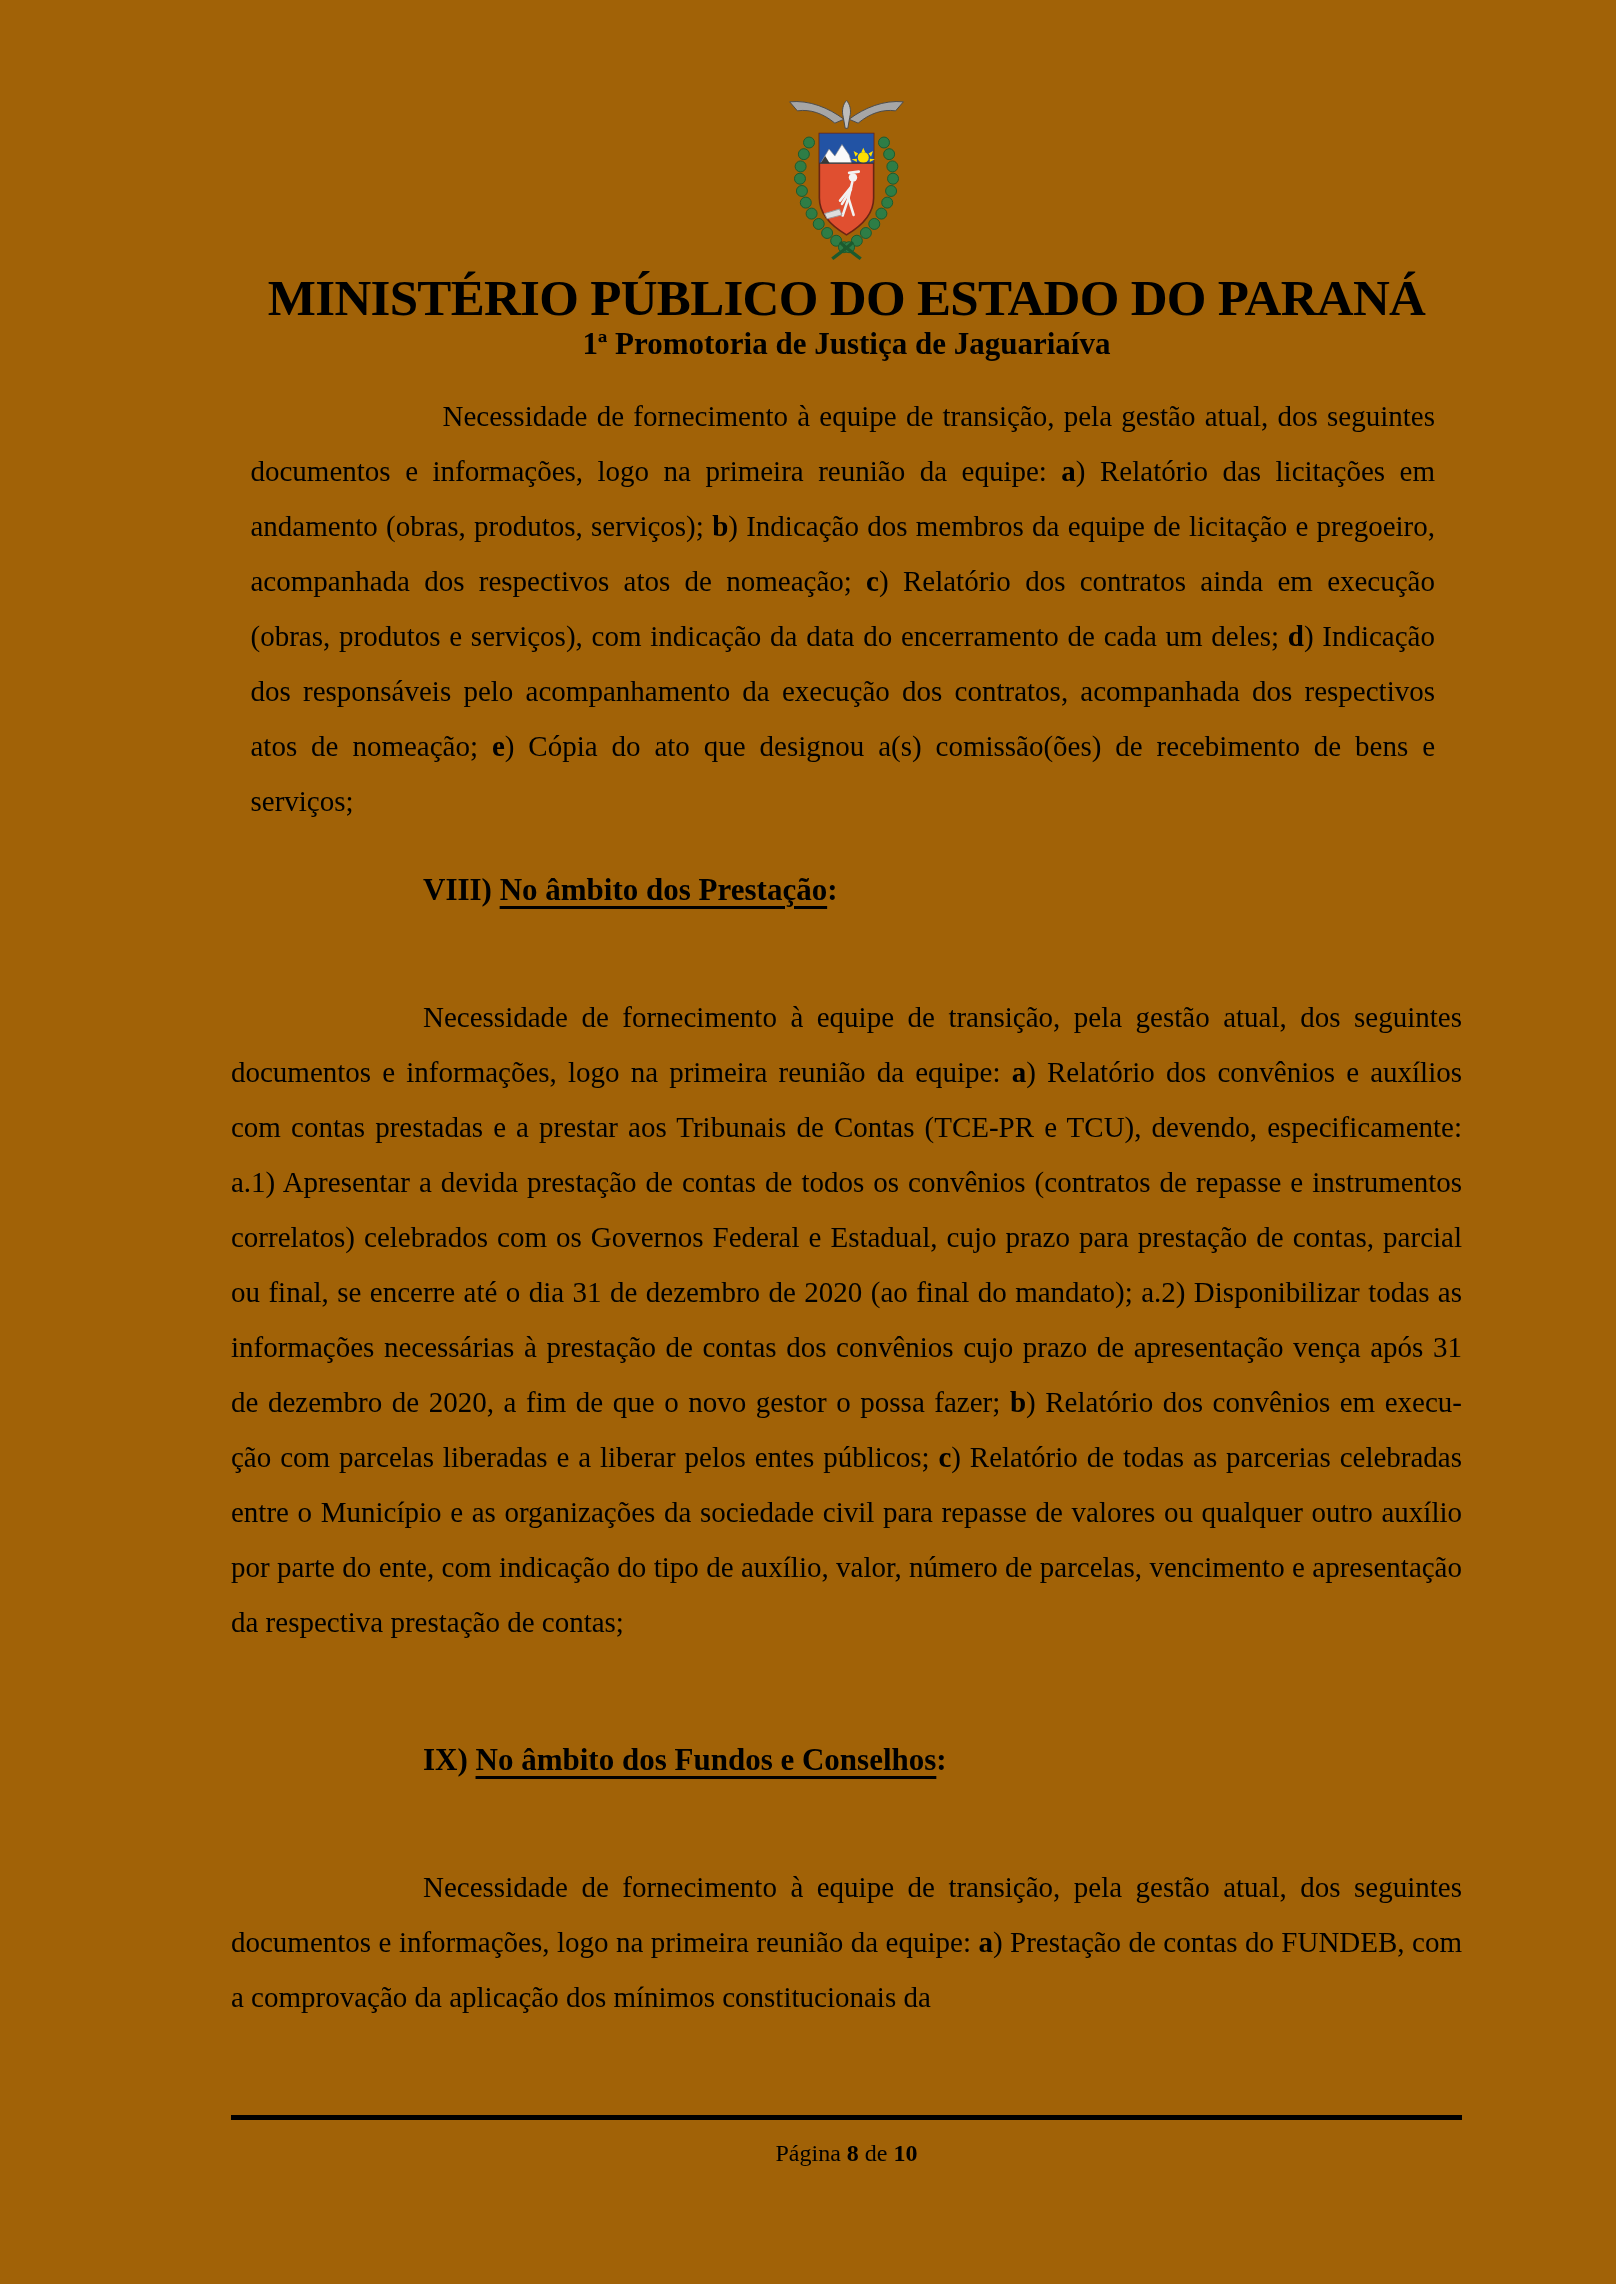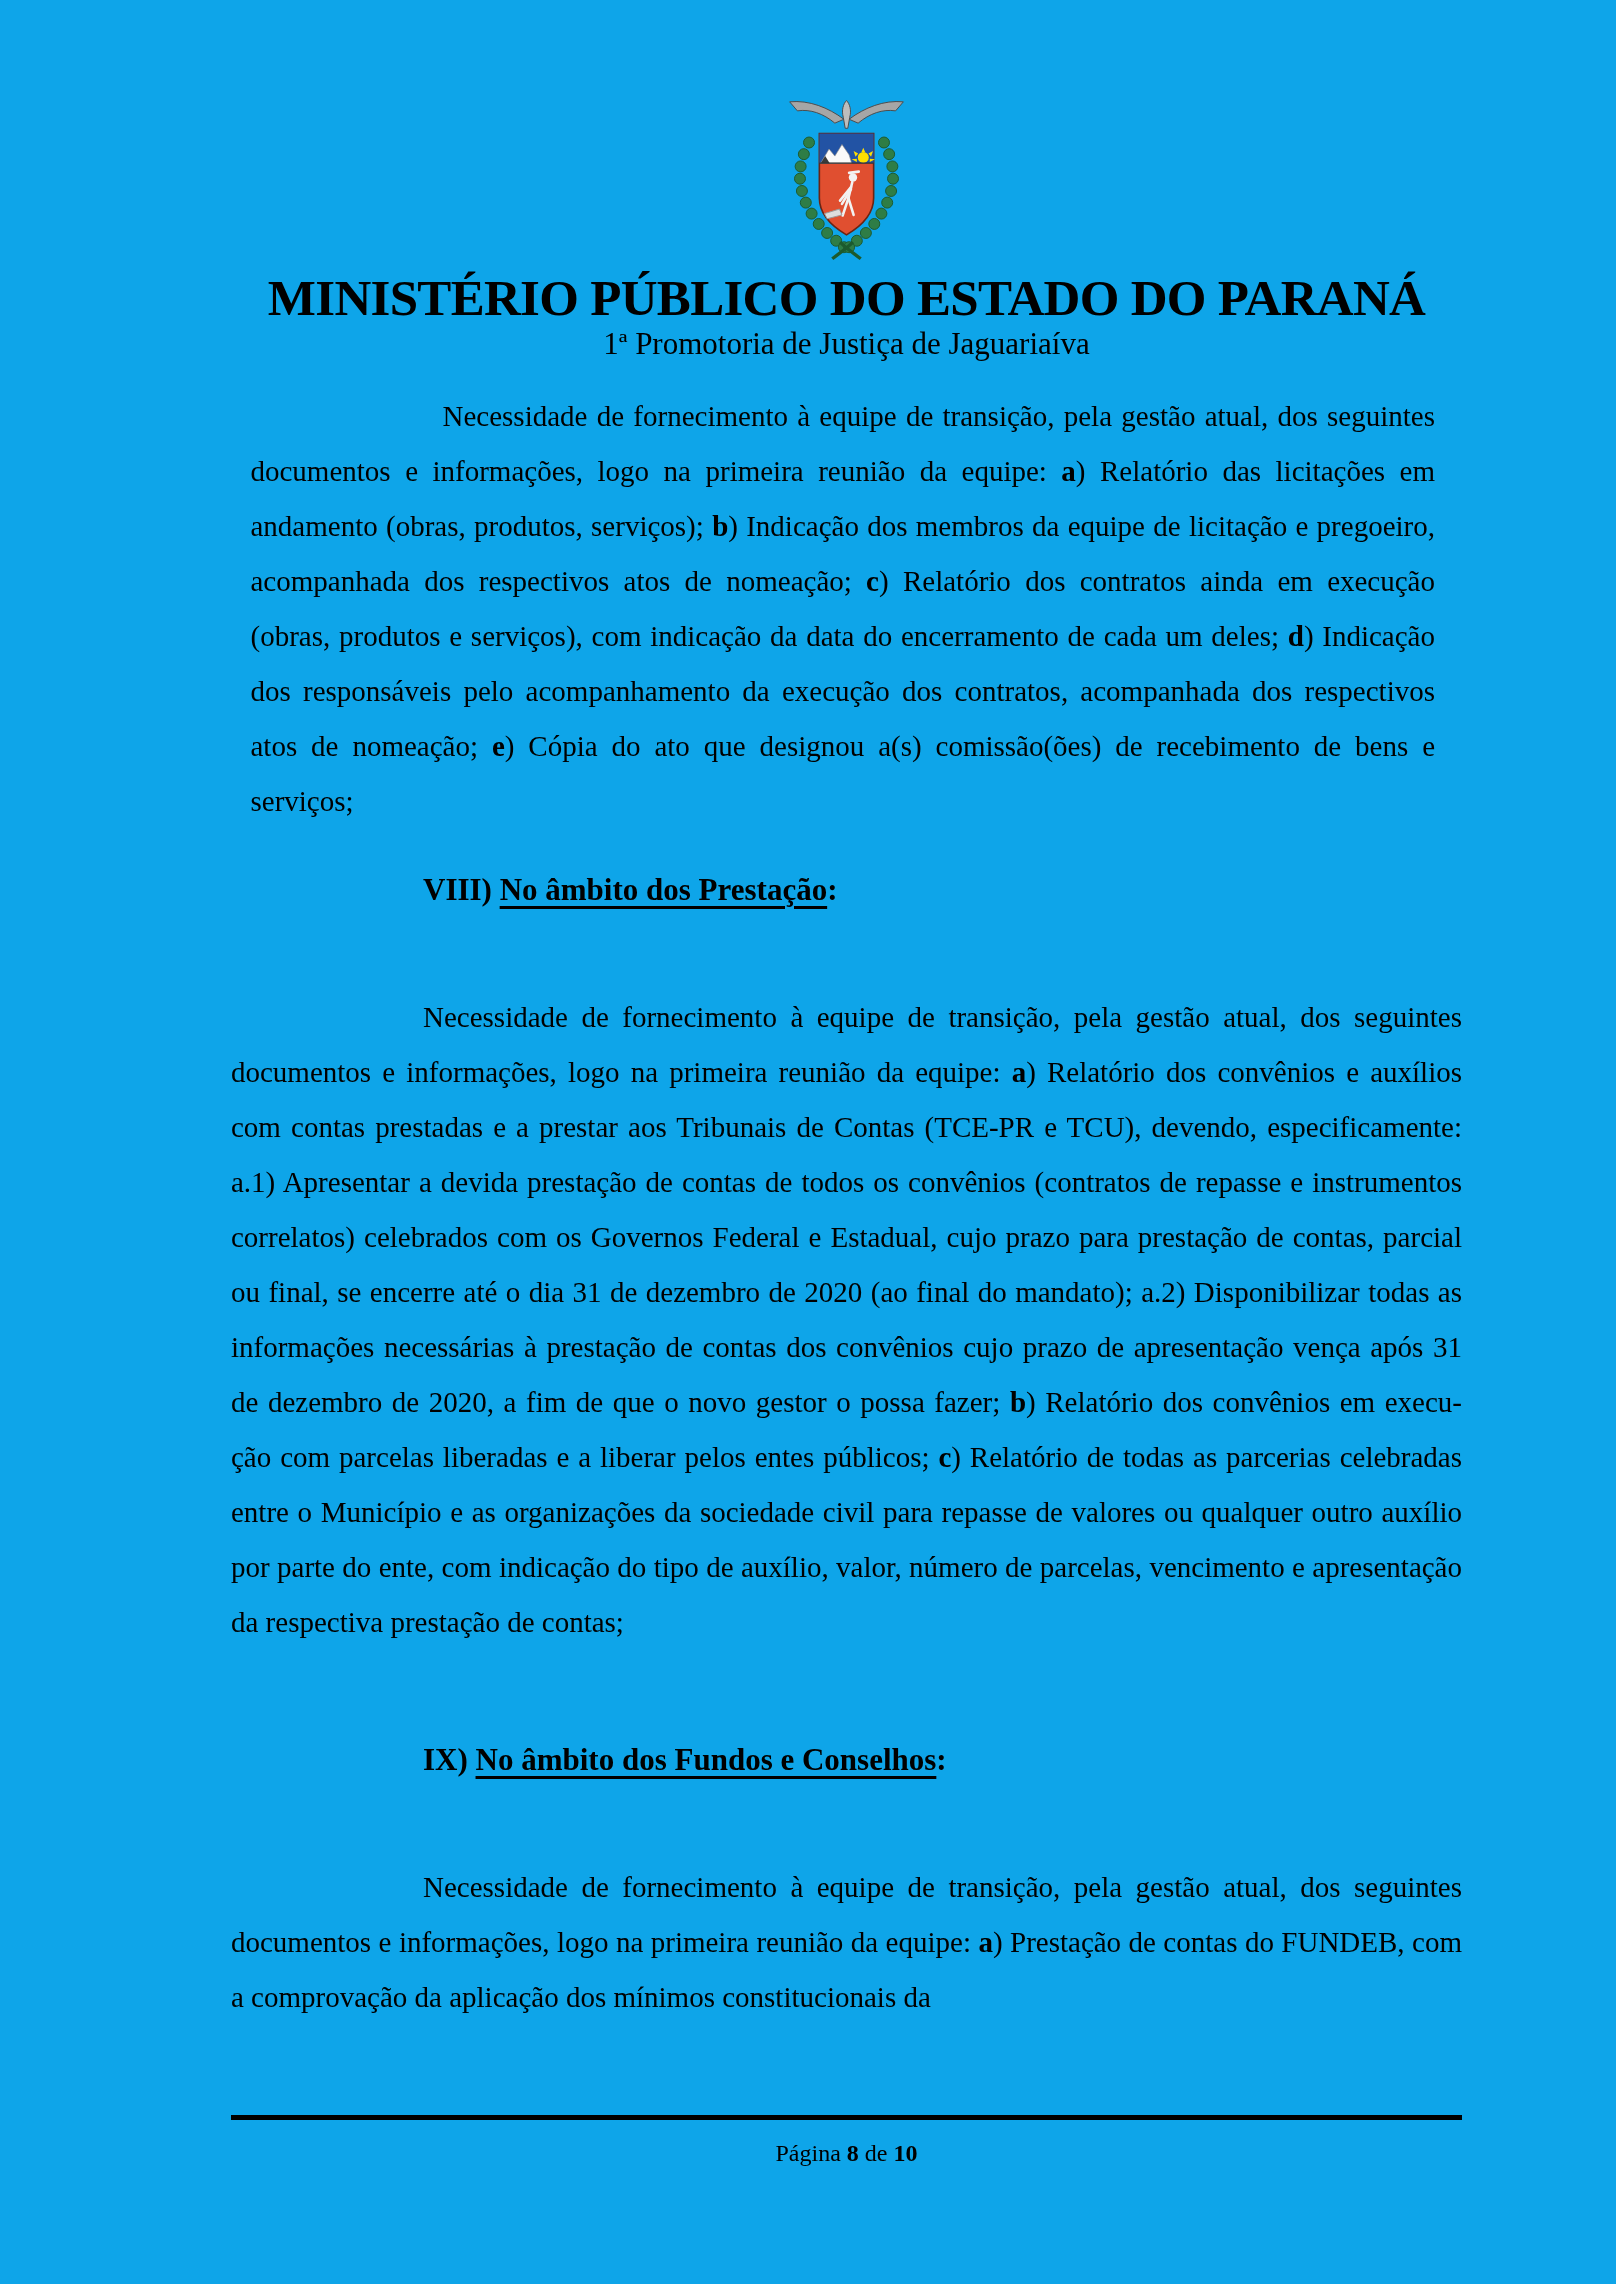--- a/index.html
+++ b/index.html
@@ -1,36 +1,36 @@
 <!DOCTYPE html>
 <html style="font-size:10.4px"><head>
 <meta charset="utf-8">
 <style>
   html, body { margin: 0; padding: 0; background: #ffffff; }
   .page {
     position: relative;
     width: 1617px;
     height: 2284px;
-    background: #0ea5e9;
+    background: #a16207;
     overflow: hidden;
     color: #000;
     font-family: "Liberation Serif", "DejaVu Serif", serif;
   }
   .content { padding: 0 155px 0 231px; }
   .doc-header { text-align: center; }
   .crest { display: block; margin: 96px auto 0; width: 133px; height: 168px; }
   .title {
     font-size: 51px;
     font-weight: bold;
     line-height: 1.06;
     margin: 6.5px 0 0;
     white-space: nowrap;
     letter-spacing: -0.7px;
   }
-  .subtitle { font-size: 31px; font-weight: normal; margin: 1.3px 0 0; }
+  .subtitle { font-size: 31px; font-weight: bold; margin: 1.3px 0 0; }
   .body-para {
     font-size: 29px;
     line-height: 55px;
     text-align: justify;
     text-indent: 192px;
     margin: 0;
   }
   .para-1 { margin: 27px 27px 0 19.5px; }
   .heading {
     font-size: 31px;

